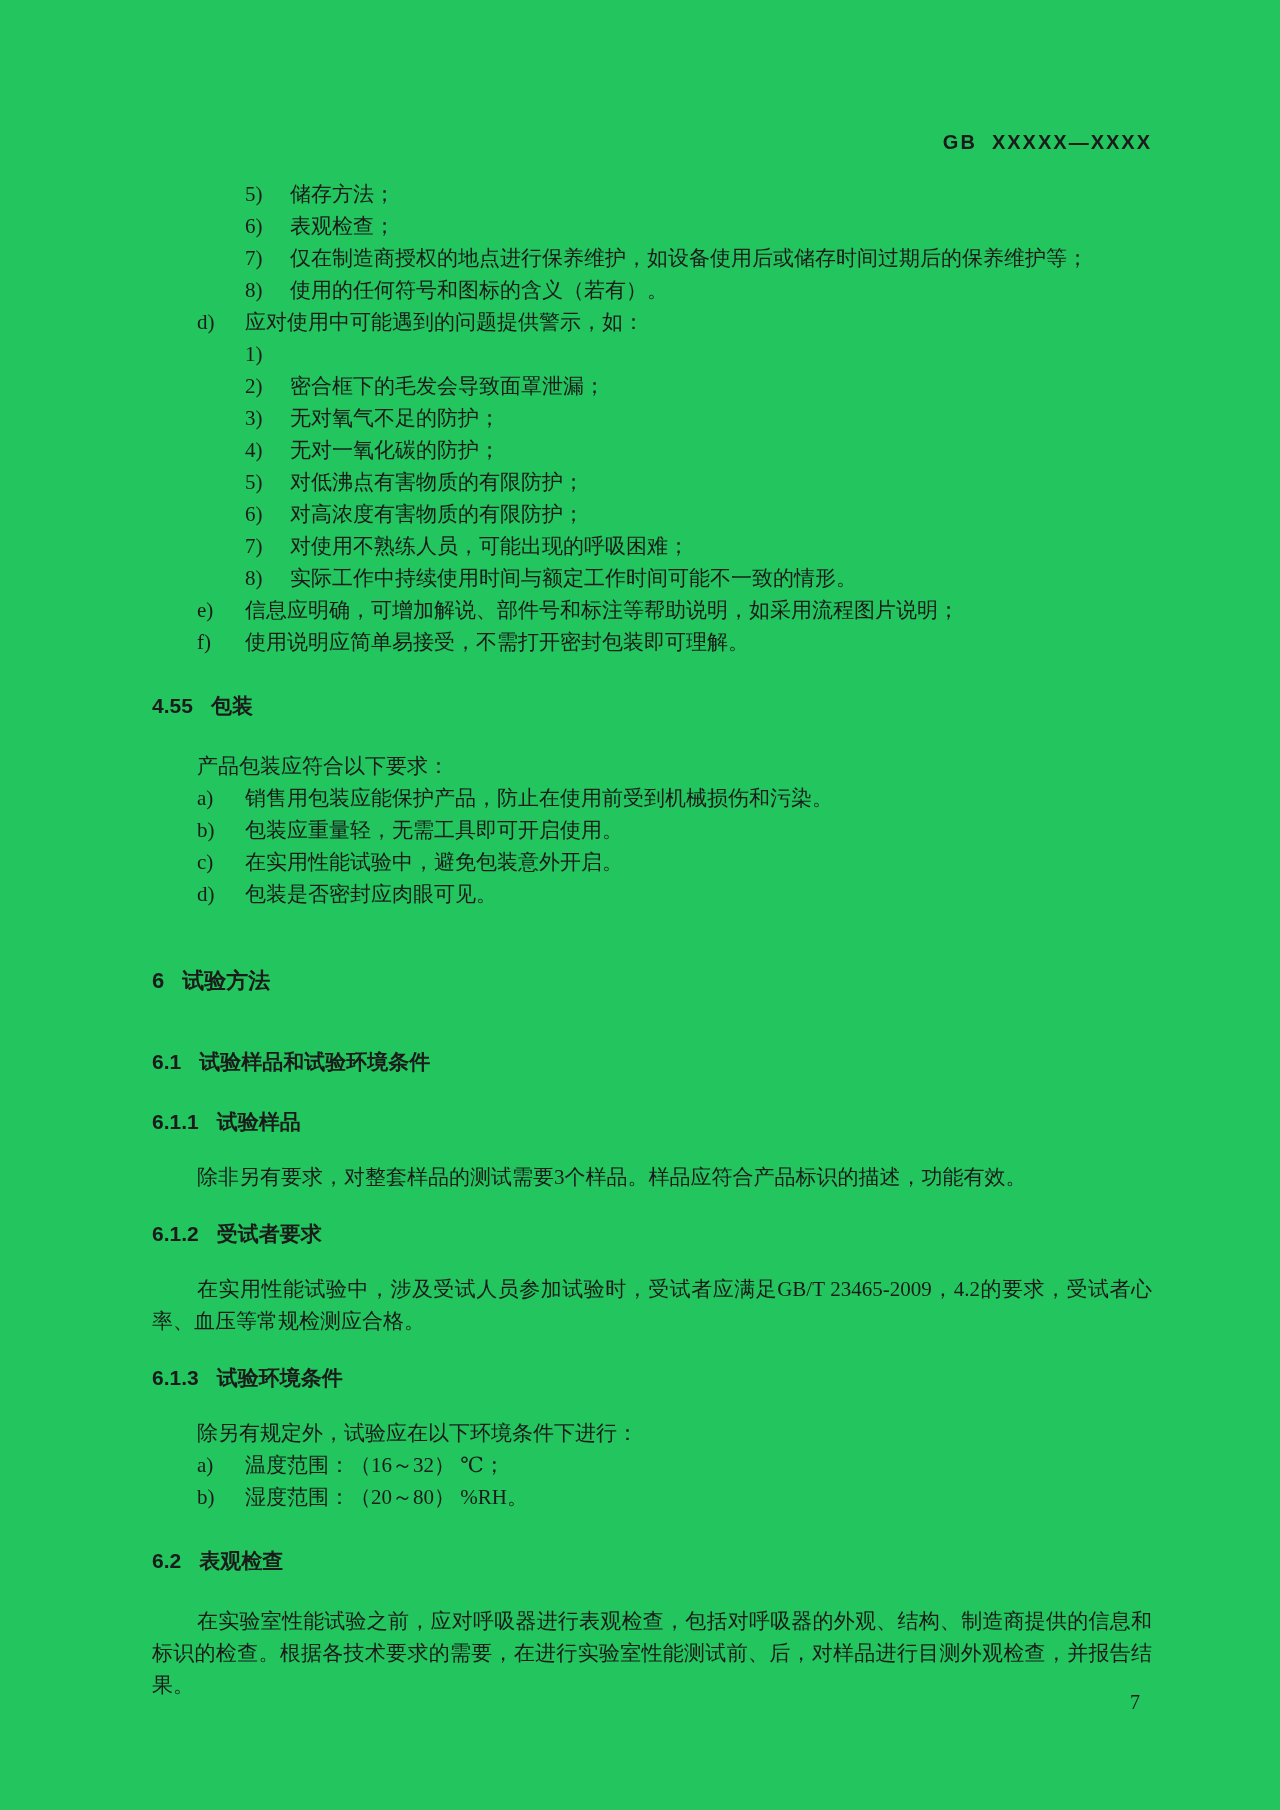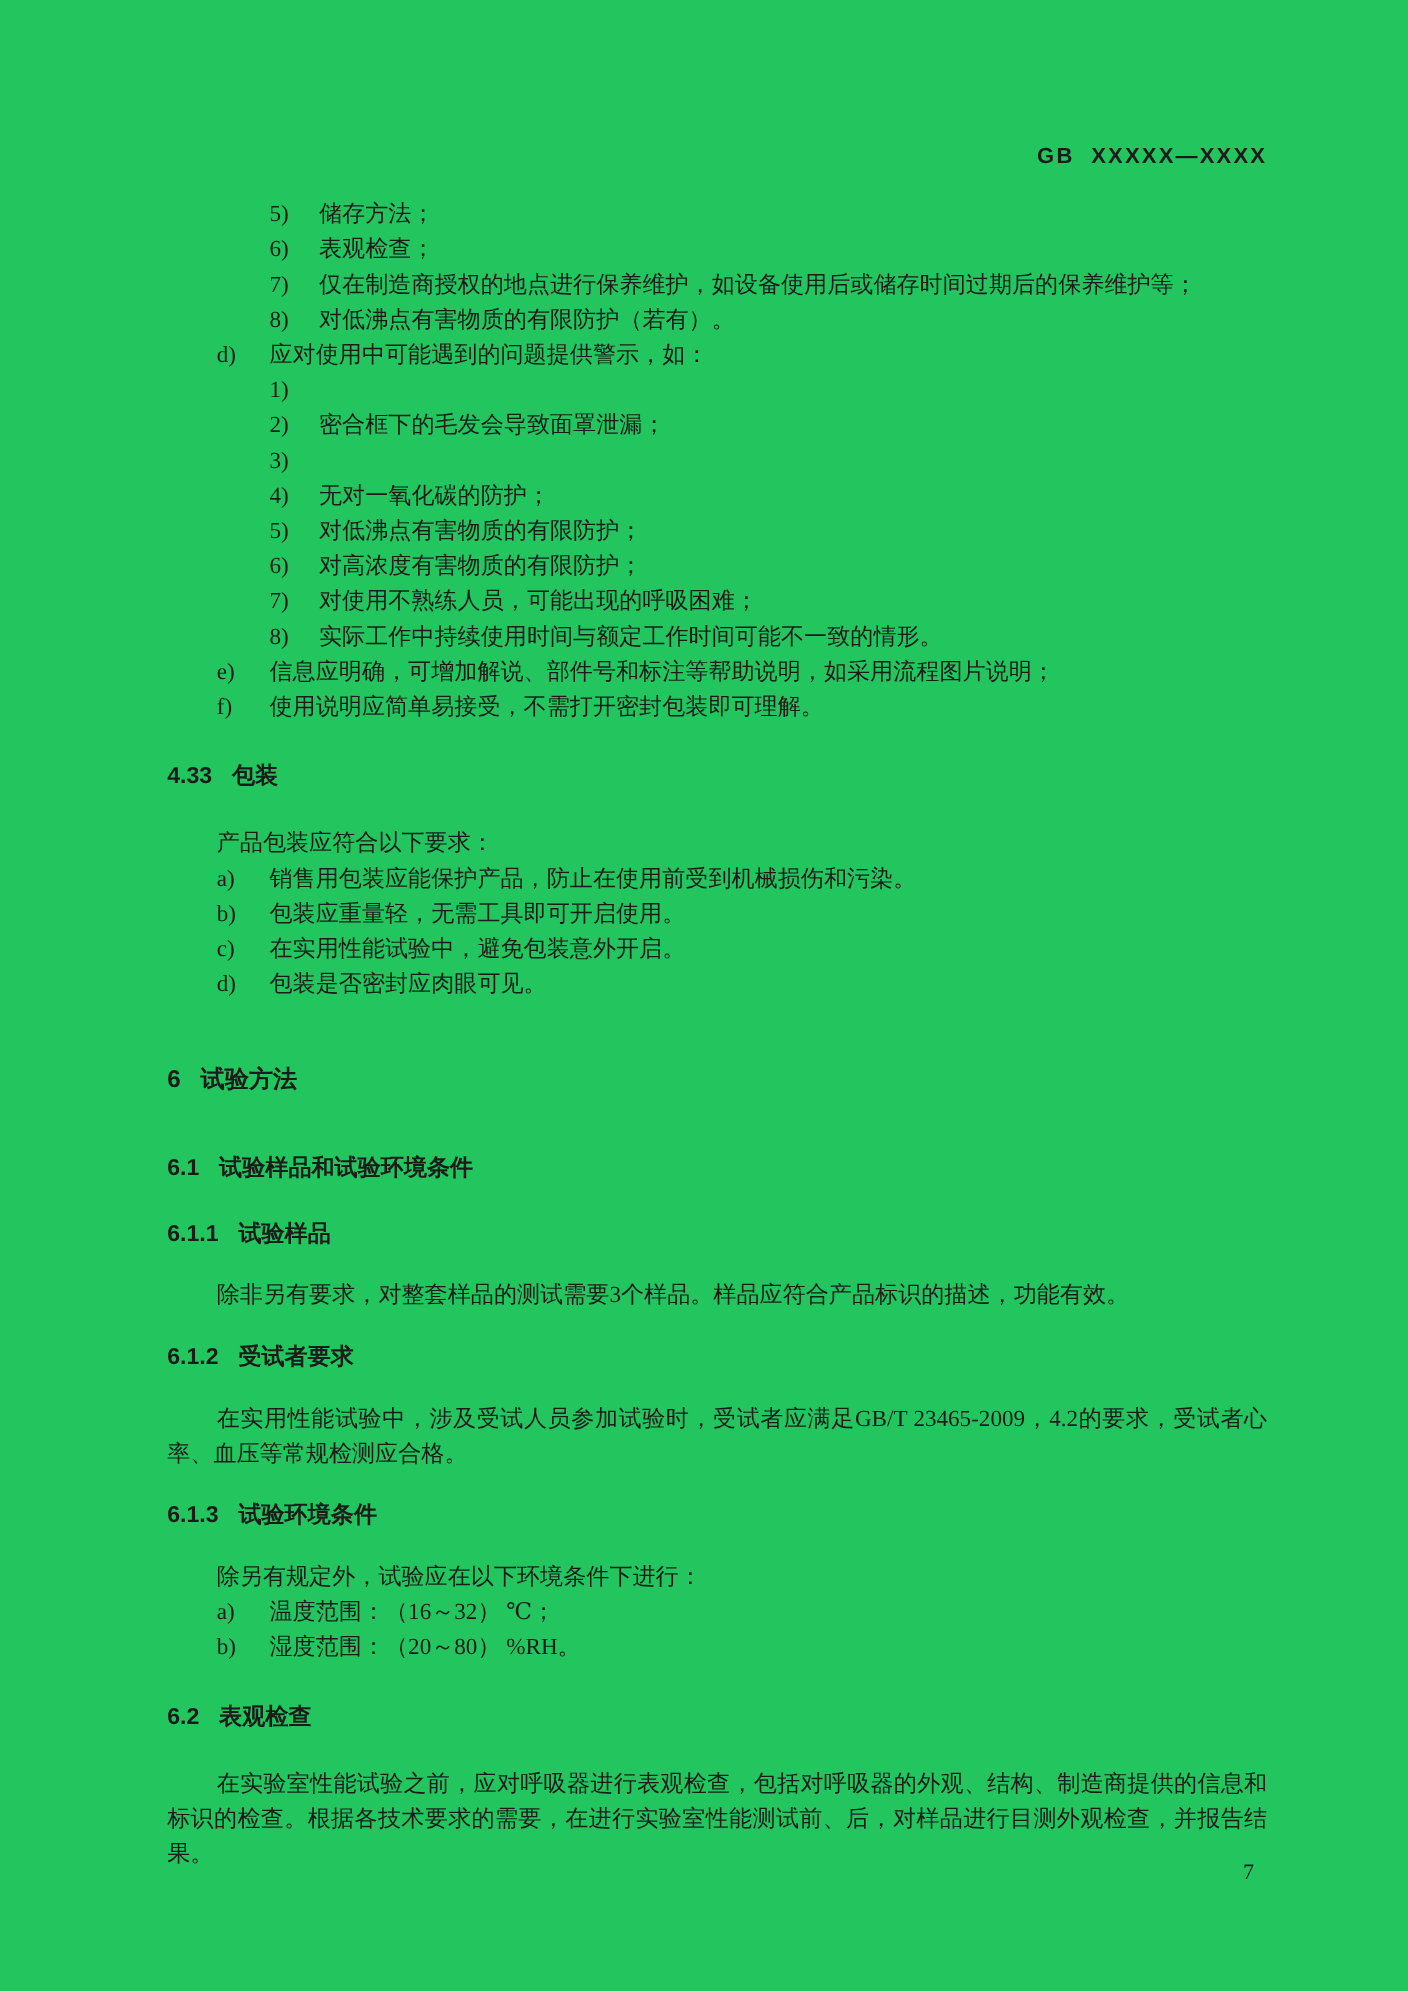--- a/index.html
+++ b/index.html
@@ -49,35 +49,36 @@
       <div class="li num">
         <span class="label">6)</span>
         <span class="litext">表观检查；</span>
       </div>
       <div class="li num">
         <span class="label">7)</span>
         <span class="litext">仅在制造商授权的地点进行保养维护，如设备使用后或储存时间过期后的保养维护等；</span>
       </div>
       <div class="li num">
         <span class="label">8)</span>
-        <span class="litext">对低沸点有害物质的有限防护（若有）。</span>
+        <span class="litext">使用的任何符号和图标的含义（若有）。</span>
       </div>
       <div class="li alpha">
         <span class="label">d)</span>
         <span class="litext">应对使用中可能遇到的问题提供警示，如：</span>
       </div>
       <div class="li num">
         <span class="label">1)</span>
       </div>
       <div class="li num">
         <span class="label">2)</span>
         <span class="litext">密合框下的毛发会导致面罩泄漏；</span>
       </div>
       <div class="li num">
         <span class="label">3)</span>
+        <span class="litext">无对氧气不足的防护；</span>
       </div>
       <div class="li num">
         <span class="label">4)</span>
         <span class="litext">无对一氧化碳的防护；</span>
       </div>
       <div class="li num">
         <span class="label">5)</span>
         <span class="litext">对低沸点有害物质的有限防护；</span>
       </div>
       <div class="li num">
@@ -93,21 +94,21 @@
         <span class="litext">实际工作中持续使用时间与额定工作时间可能不一致的情形。</span>
       </div>
       <div class="li alpha">
         <span class="label">e)</span>
         <span class="litext">信息应明确，可增加解说、部件号和标注等帮助说明，如采用流程图片说明；</span>
       </div>
       <div class="li alpha">
         <span class="label">f)</span>
         <span class="litext">使用说明应简单易接受，不需打开密封包装即可理解。</span>
       </div>
-      <div class="heading h2"><span class="hnum">4.33</span><span class="htitle">包装</span></div>
+      <div class="heading h2"><span class="hnum">4.55</span><span class="htitle">包装</span></div>
       <p class="para">产品包装应符合以下要求：</p>
       <div class="li alpha">
         <span class="label">a)</span>
         <span class="litext">销售用包装应能保护产品，防止在使用前受到机械损伤和污染。</span>
       </div>
       <div class="li alpha">
         <span class="label">b)</span>
         <span class="litext">包装应重量轻，无需工具即可开启使用。</span>
       </div>
       <div class="li alpha">

